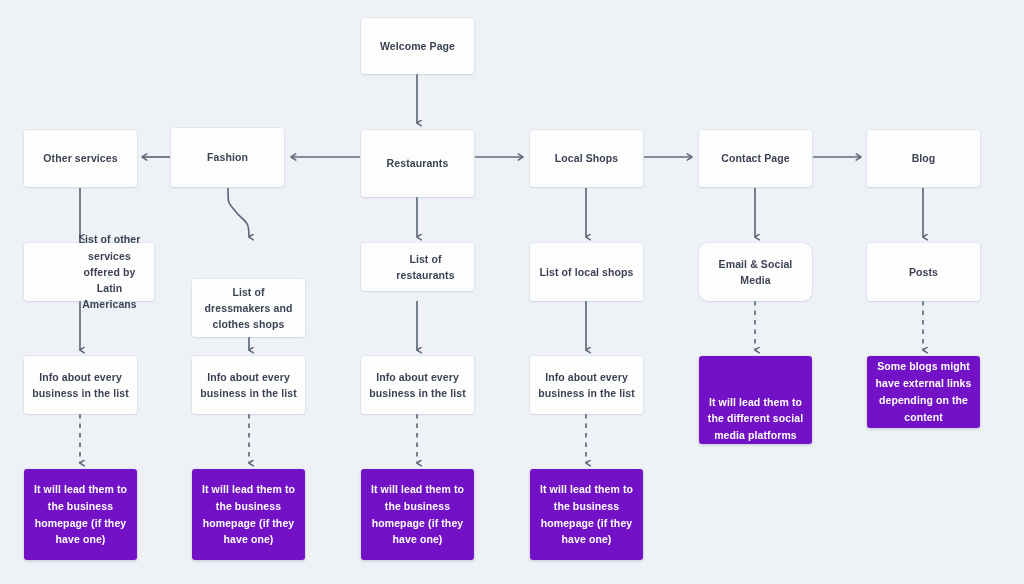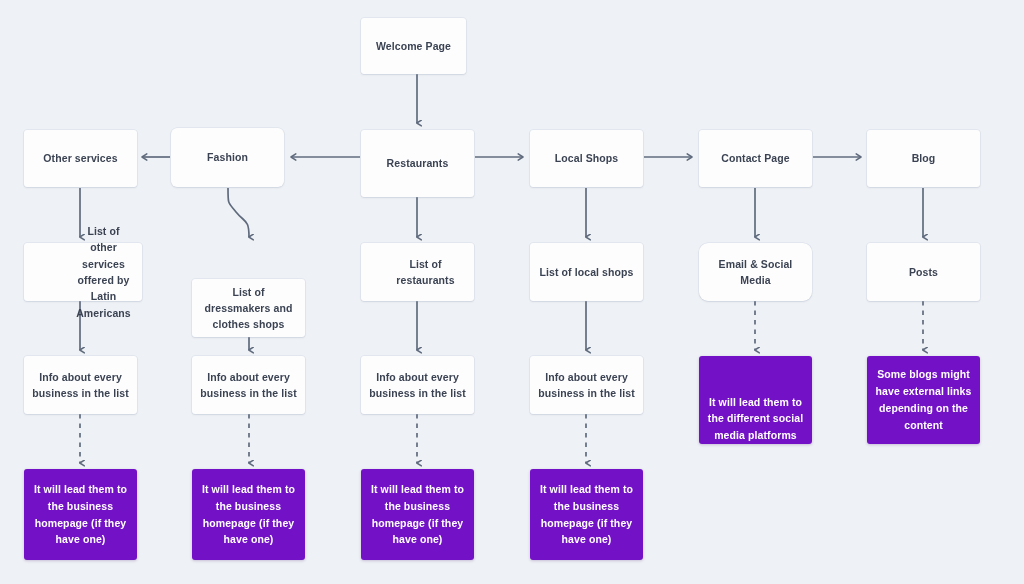--- a/index.html
+++ b/index.html
@@ -102,57 +102,57 @@
     <g stroke="#5f6b7d" stroke-width="1.7" fill="none" stroke-dasharray="4.5 5">
       <path d="M80,414 L80,463" marker-end="url(#arrowDown)"></path>
       <path d="M249,414 L249,463" marker-end="url(#arrowDown)"></path>
       <path d="M417,414 L417,463" marker-end="url(#arrowDown)"></path>
       <path d="M586,414 L586,463" marker-end="url(#arrowDown)"></path>
       <path d="M755,301 L755,350" marker-end="url(#arrowDown)"></path>
       <path d="M923,301 L923,350" marker-end="url(#arrowDown)"></path>
     </g>
   </svg>
 
-  <div class="node node-white" style="left:361px; top:18px; width:105px; height:56px;">
+  <div class="node node-white" style="left:361px; top:18px; width:113px; height:56px;">
     <span class="node-label">Welcome Page</span>
   </div>
 
   <div class="node node-white" style="left:24px; top:130px; width:113px; height:57px;">
     <span class="node-label">Other services</span>
   </div>
 
-  <div class="node node-white" style="left:171px; top:128px; width:113px; height:59px;border-radius:6px;">
+  <div class="node node-white" style="left:171px; top:128px; width:113px; height:59px;">
     <span class="node-label">Fashion</span>
   </div>
 
   <div class="node node-white" style="left:361px; top:130px; width:113px; height:67px;">
     <span class="node-label">Restaurants</span>
   </div>
 
   <div class="node node-white" style="left:530px; top:130px; width:113px; height:57px;">
     <span class="node-label">Local Shops</span>
   </div>
 
   <div class="node node-white" style="left:699px; top:130px; width:113px; height:57px;">
     <span class="node-label">Contact Page</span>
   </div>
 
   <div class="node node-white" style="left:867px; top:130px; width:113px; height:57px;">
     <span class="node-label">Blog</span>
   </div>
 
-  <div class="node node-white" style="left:24px; top:243px; width:118px; height:58px;padding-left:41px;">
+  <div class="node node-white" style="left:24px; top:243px; width:130px; height:58px;padding-left:41px;">
     <span class="node-label">List of other services offered by Latin Americans</span>
   </div>
 
   <div class="node node-white" style="left:192px; top:243px; width:113px; height:58px;margin-top:36px;">
     <span class="node-label">List of dressmakers and clothes shops</span>
   </div>
 
-  <div class="node node-white" style="left:361px; top:243px; width:113px; height:58px;padding-left:16px;">
+  <div class="node node-white" style="left:361px; top:243px; width:113px; height:48px;padding-left:16px;">
     <span class="node-label">List of restaurants</span>
   </div>
 
   <div class="node node-white" style="left:530px; top:243px; width:113px; height:58px;">
     <span class="node-label">List of local shops</span>
   </div>
 
   <div class="node node-white" style="left:699px; top:243px; width:113px; height:58px;border-radius:9px;">
     <span class="node-label">Email &amp; Social Media</span>
   </div>
@@ -174,21 +174,21 @@
   </div>
 
   <div class="node node-white" style="left:530px; top:356px; width:113px; height:58px;">
     <span class="node-label">Info about every business in the list</span>
   </div>
 
   <div class="node node-purple" style="left:699px; top:356px; width:113px; height:88px;align-items:flex-end;">
     <span class="node-label">It will lead them to the different social media platforms</span>
   </div>
 
-  <div class="node node-purple" style="left:867px; top:356px; width:113px; height:88px;">
+  <div class="node node-purple" style="left:867px; top:356px; width:113px; height:72px;">
     <span class="node-label">Some blogs might have external links depending on the content</span>
   </div>
 
   <div class="node node-purple" style="left:24px; top:469px; width:113px; height:91px;">
     <span class="node-label">It will lead them to the business homepage (if they have one)</span>
   </div>
 
   <div class="node node-purple" style="left:192px; top:469px; width:113px; height:91px;">
     <span class="node-label">It will lead them to the business homepage (if they have one)</span>
   </div>

